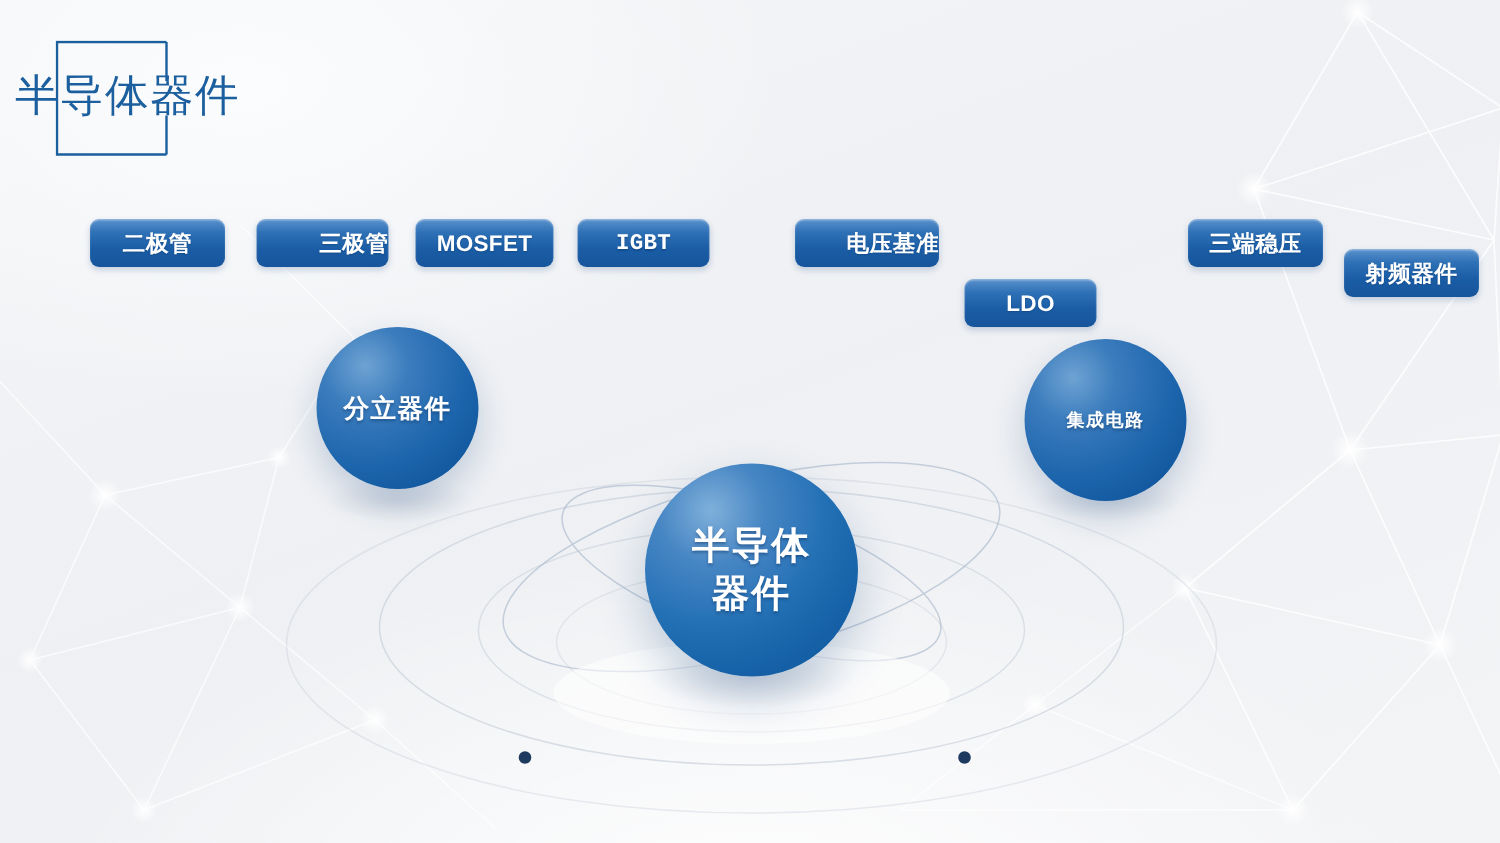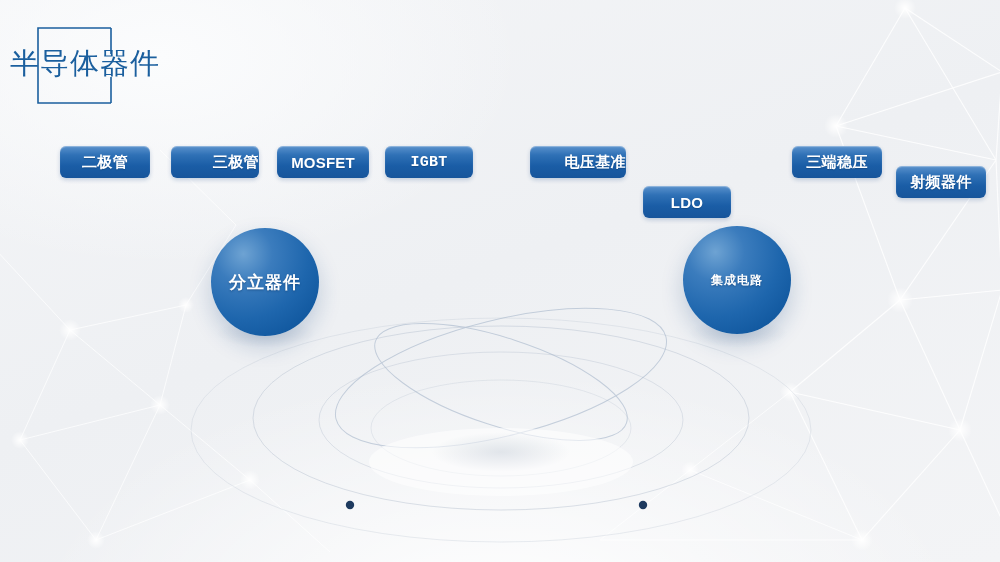--- a/index.html
+++ b/index.html
@@ -59,21 +59,21 @@
   
   .node{
     position:absolute;border-radius:50%;
     display:flex;align-items:center;justify-content:center;
     color:#fff;font-weight:bold;text-align:center;
     background:
       radial-gradient(circle at 30% 24%, #6ea3d3 0%, #3b7cbd 26%, #1e66ad 58%, #1259a0 80%, #11539a 100%);
     box-shadow:0 10px 22px rgba(22,70,128,.22);
     text-shadow:0 1px 2px rgba(8,45,90,.45);
   }
-  #node-discrete{left:211px;top:228px;width:108px;height:108px;font-size:17px;letter-spacing:1px;}
+  #node-discrete{left:211px;top:218px;width:108px;height:108px;font-size:17px;letter-spacing:1px;}
   #node-ic{left:683px;top:226px;width:108px;height:108px;font-size:12px;letter-spacing:1px;}
   #node-center{
     left:430px;top:309px;width:142px;height:142px;
     font-size:25px;line-height:1.28;letter-spacing:1.5px;
     background:
       radial-gradient(circle at 31% 22%, #7fb0da 0%, #4786c4 24%, #2370b5 52%, #1560a6 76%, #0f579c 100%);
     box-shadow:0 14px 30px rgba(22,70,128,.25);
   }
   .node-shadow{
     position:absolute;border-radius:50%;
@@ -239,14 +239,20 @@
   <div class="node-shadow" style="left:431px;top:432px;width:140px;height:40px;"></div>
 
   <div class="node" id="node-discrete">
     <span>分立器件</span>
   </div>
 
   <div class="node" id="node-ic">
     <span>集成电路</span>
   </div>
 
+  <div class="node" id="node-center">
+    <span>
+      <span>半导体</span><br>
+      <span>器件</span>
+    </span>
+  </div>
 
 </div>
 
 </body></html>

